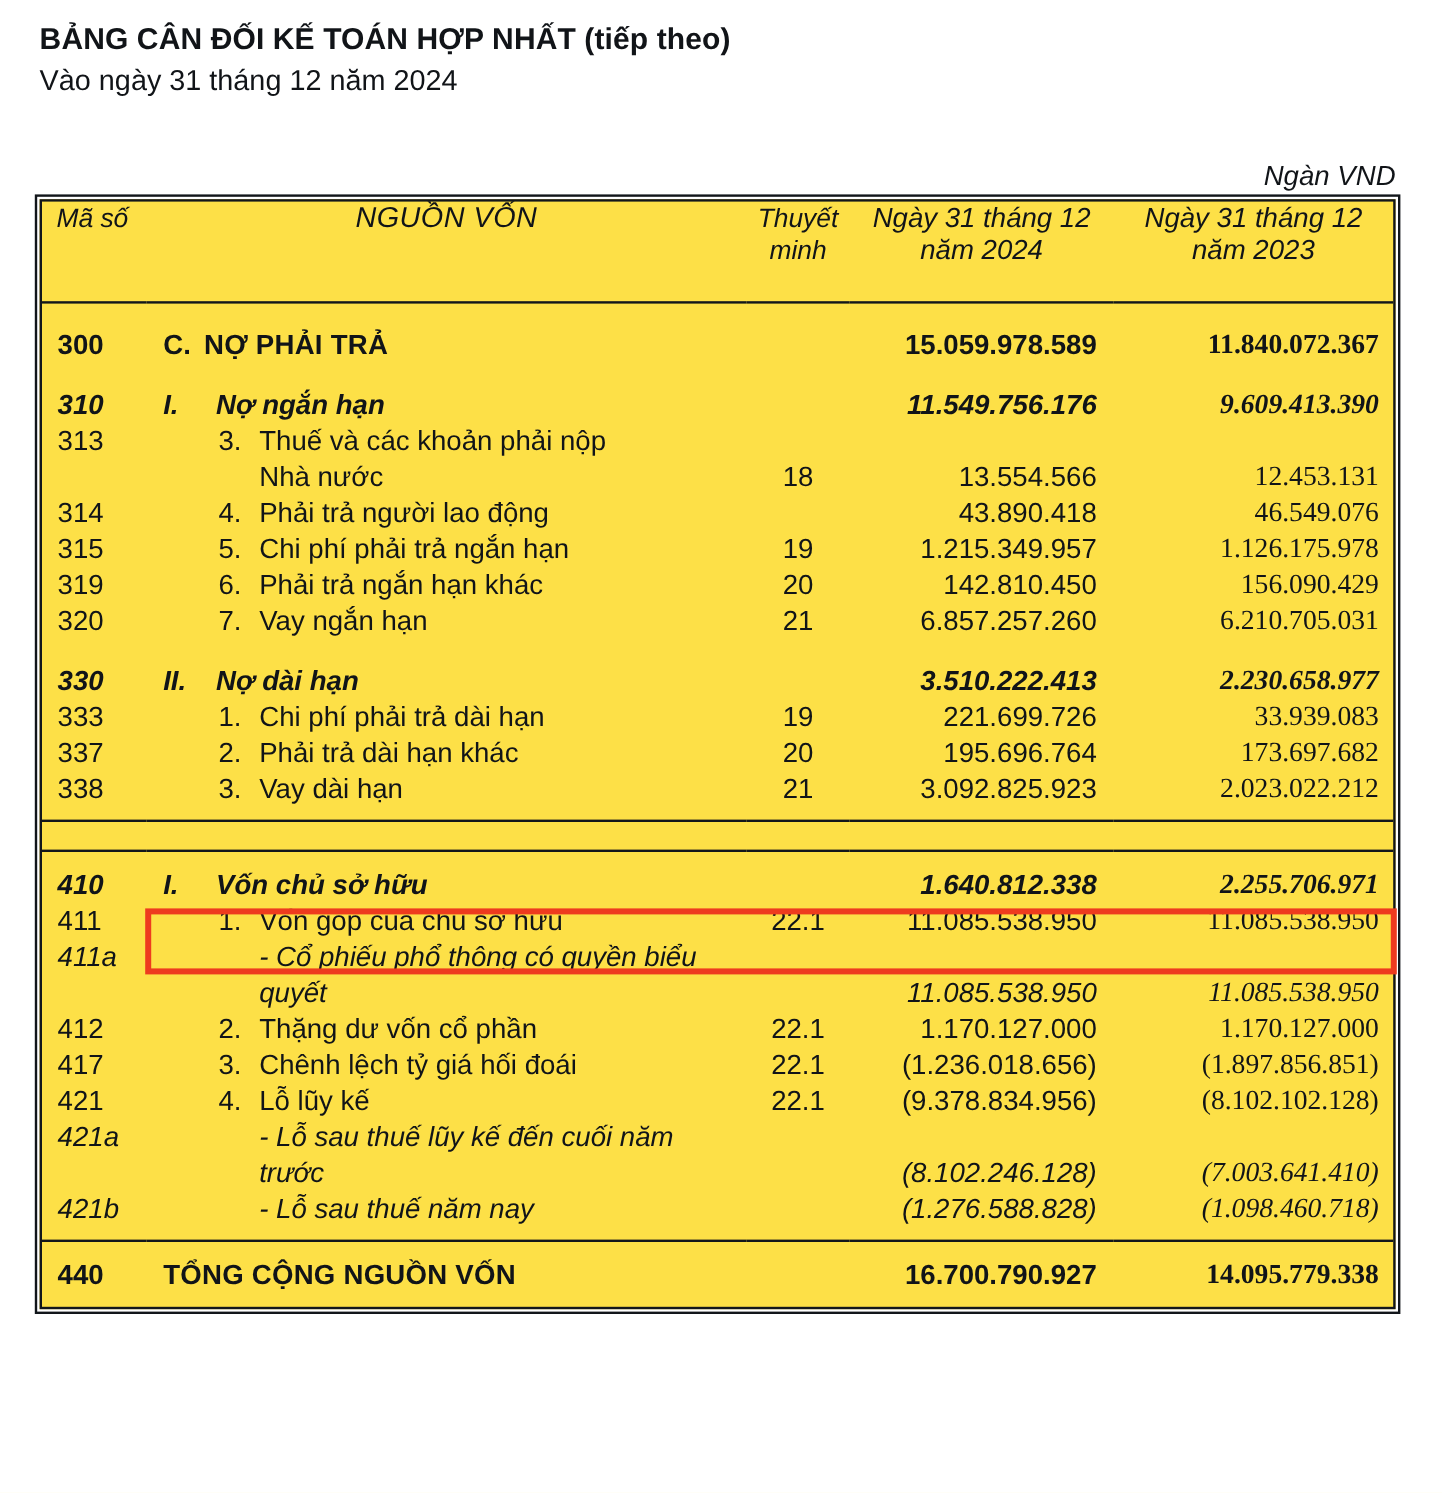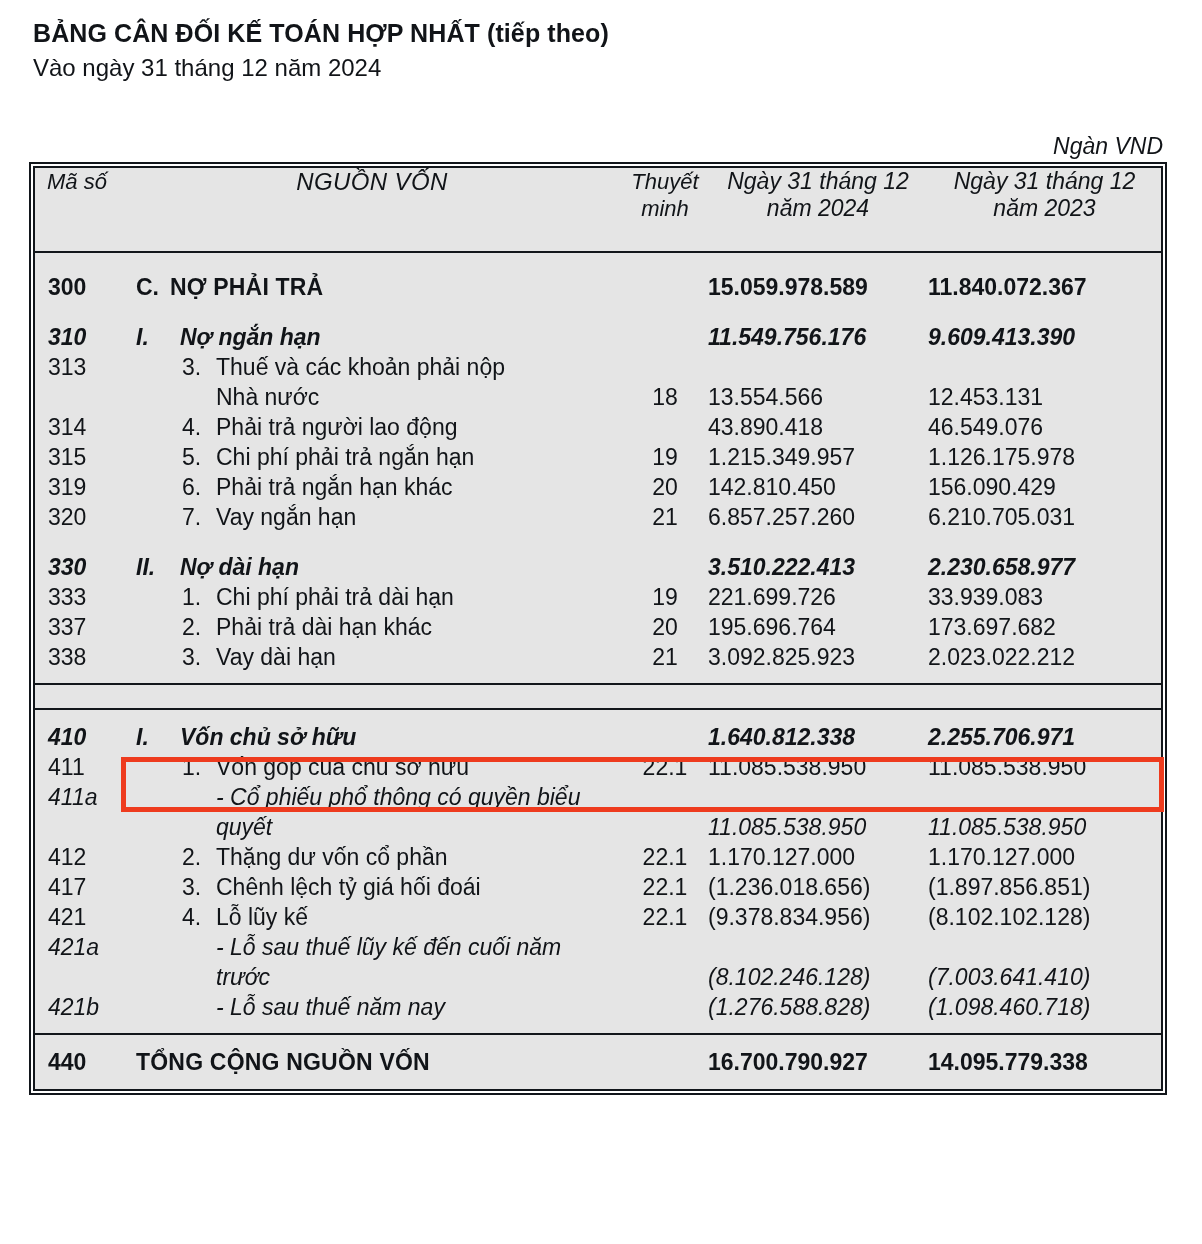--- a/index.html
+++ b/index.html
@@ -53,21 +53,21 @@
 
   
   .tbl-wrap {
     position: absolute;
     left: 33px;
     top: 166px;
     width: 1130px;
     border: 2px solid #12161b;
     box-shadow: 0 0 0 2px #ffffff, 0 0 0 4px #12161b;
     box-sizing: border-box;
-    background: #e5e5e5;
+    background: #fde047;
   }
   table.bs {
     border-collapse: collapse;
     width: 100%;
     table-layout: fixed;
   }
   table.bs td, table.bs th {
     border: 0;
     padding: 0;
     vertical-align: top;
@@ -100,22 +100,22 @@
   
   tbody td {
     font-size: 23px;
     line-height: 30px;
     padding: 0 6px;
     box-sizing: border-box;
   }
   .cell-code { text-align: left; padding-left: 13px !important; white-space: nowrap; }
   .cell-name { text-align: left; padding-left: 14px !important; }
   .cell-note { text-align: center; white-space: nowrap; }
-  .cell-num  { padding-right: 14px !important; white-space: nowrap; }
-  .cell-num.y2 { padding-right: 12px !important; }
+  .cell-num  { text-align: right; padding-right: 14px !important; white-space: nowrap; }
+  .cell-num.y2 { padding-right: 12px !important; font-family: Liberation Serif, serif; }
 
   
   tr.r { height: 30px; }
   tr.gap td { height: 20px; line-height: 20px; font-size: 1px; }
   tr.gap-sm td { height: 12px; line-height: 12px; font-size: 1px; }
 
   
   tr.sect-div td {
     border-top: 2px solid #12161b;
     height: 0;

